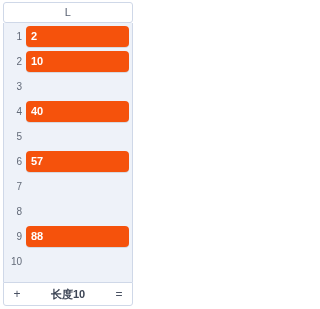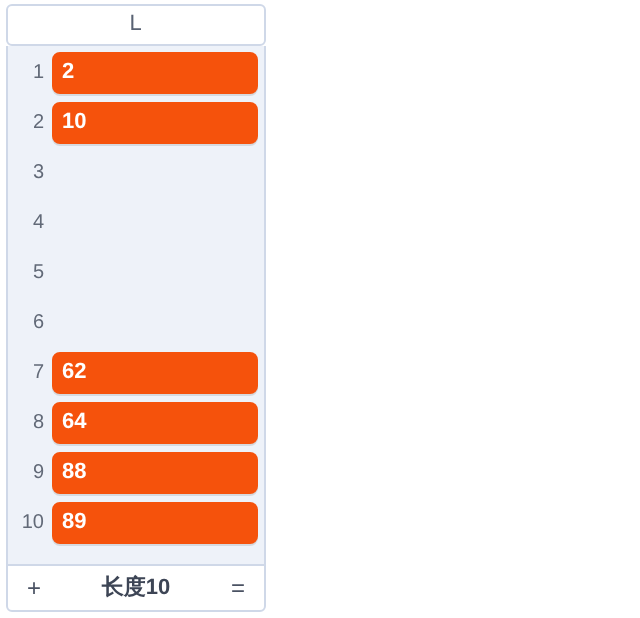--- a/index.html
+++ b/index.html
@@ -150,56 +150,53 @@
         <span class="bar-value">10</span>
       </div>
     </div>
 
     <div class="row">
       <span class="row-index">3</span>
     </div>
 
     <div class="row">
       <span class="row-index">4</span>
+      <div class="row-bar">
+        <span class="bar-value">40</span>
+      </div>
     </div>
 
     <div class="row">
       <span class="row-index">5</span>
     </div>
 
     <div class="row">
       <span class="row-index">6</span>
+      <div class="row-bar">
+        <span class="bar-value">57</span>
+      </div>
     </div>
 
     <div class="row">
       <span class="row-index">7</span>
-      <div class="row-bar">
-        <span class="bar-value">62</span>
-      </div>
     </div>
 
     <div class="row">
       <span class="row-index">8</span>
-      <div class="row-bar">
-        <span class="bar-value">64</span>
-      </div>
     </div>
 
     <div class="row">
       <span class="row-index">9</span>
       <div class="row-bar">
         <span class="bar-value">88</span>
       </div>
     </div>
 
     <div class="row">
       <span class="row-index">10</span>
-      <div class="row-bar">
-        <span class="bar-value">89</span>
-      </div>
     </div>
 
   </div>
 
   <div class="widget-footer">
     <span class="footer-btn">+</span>
     <span class="footer-label">长度10</span>
     <span class="footer-btn">=</span>
   </div>
 

